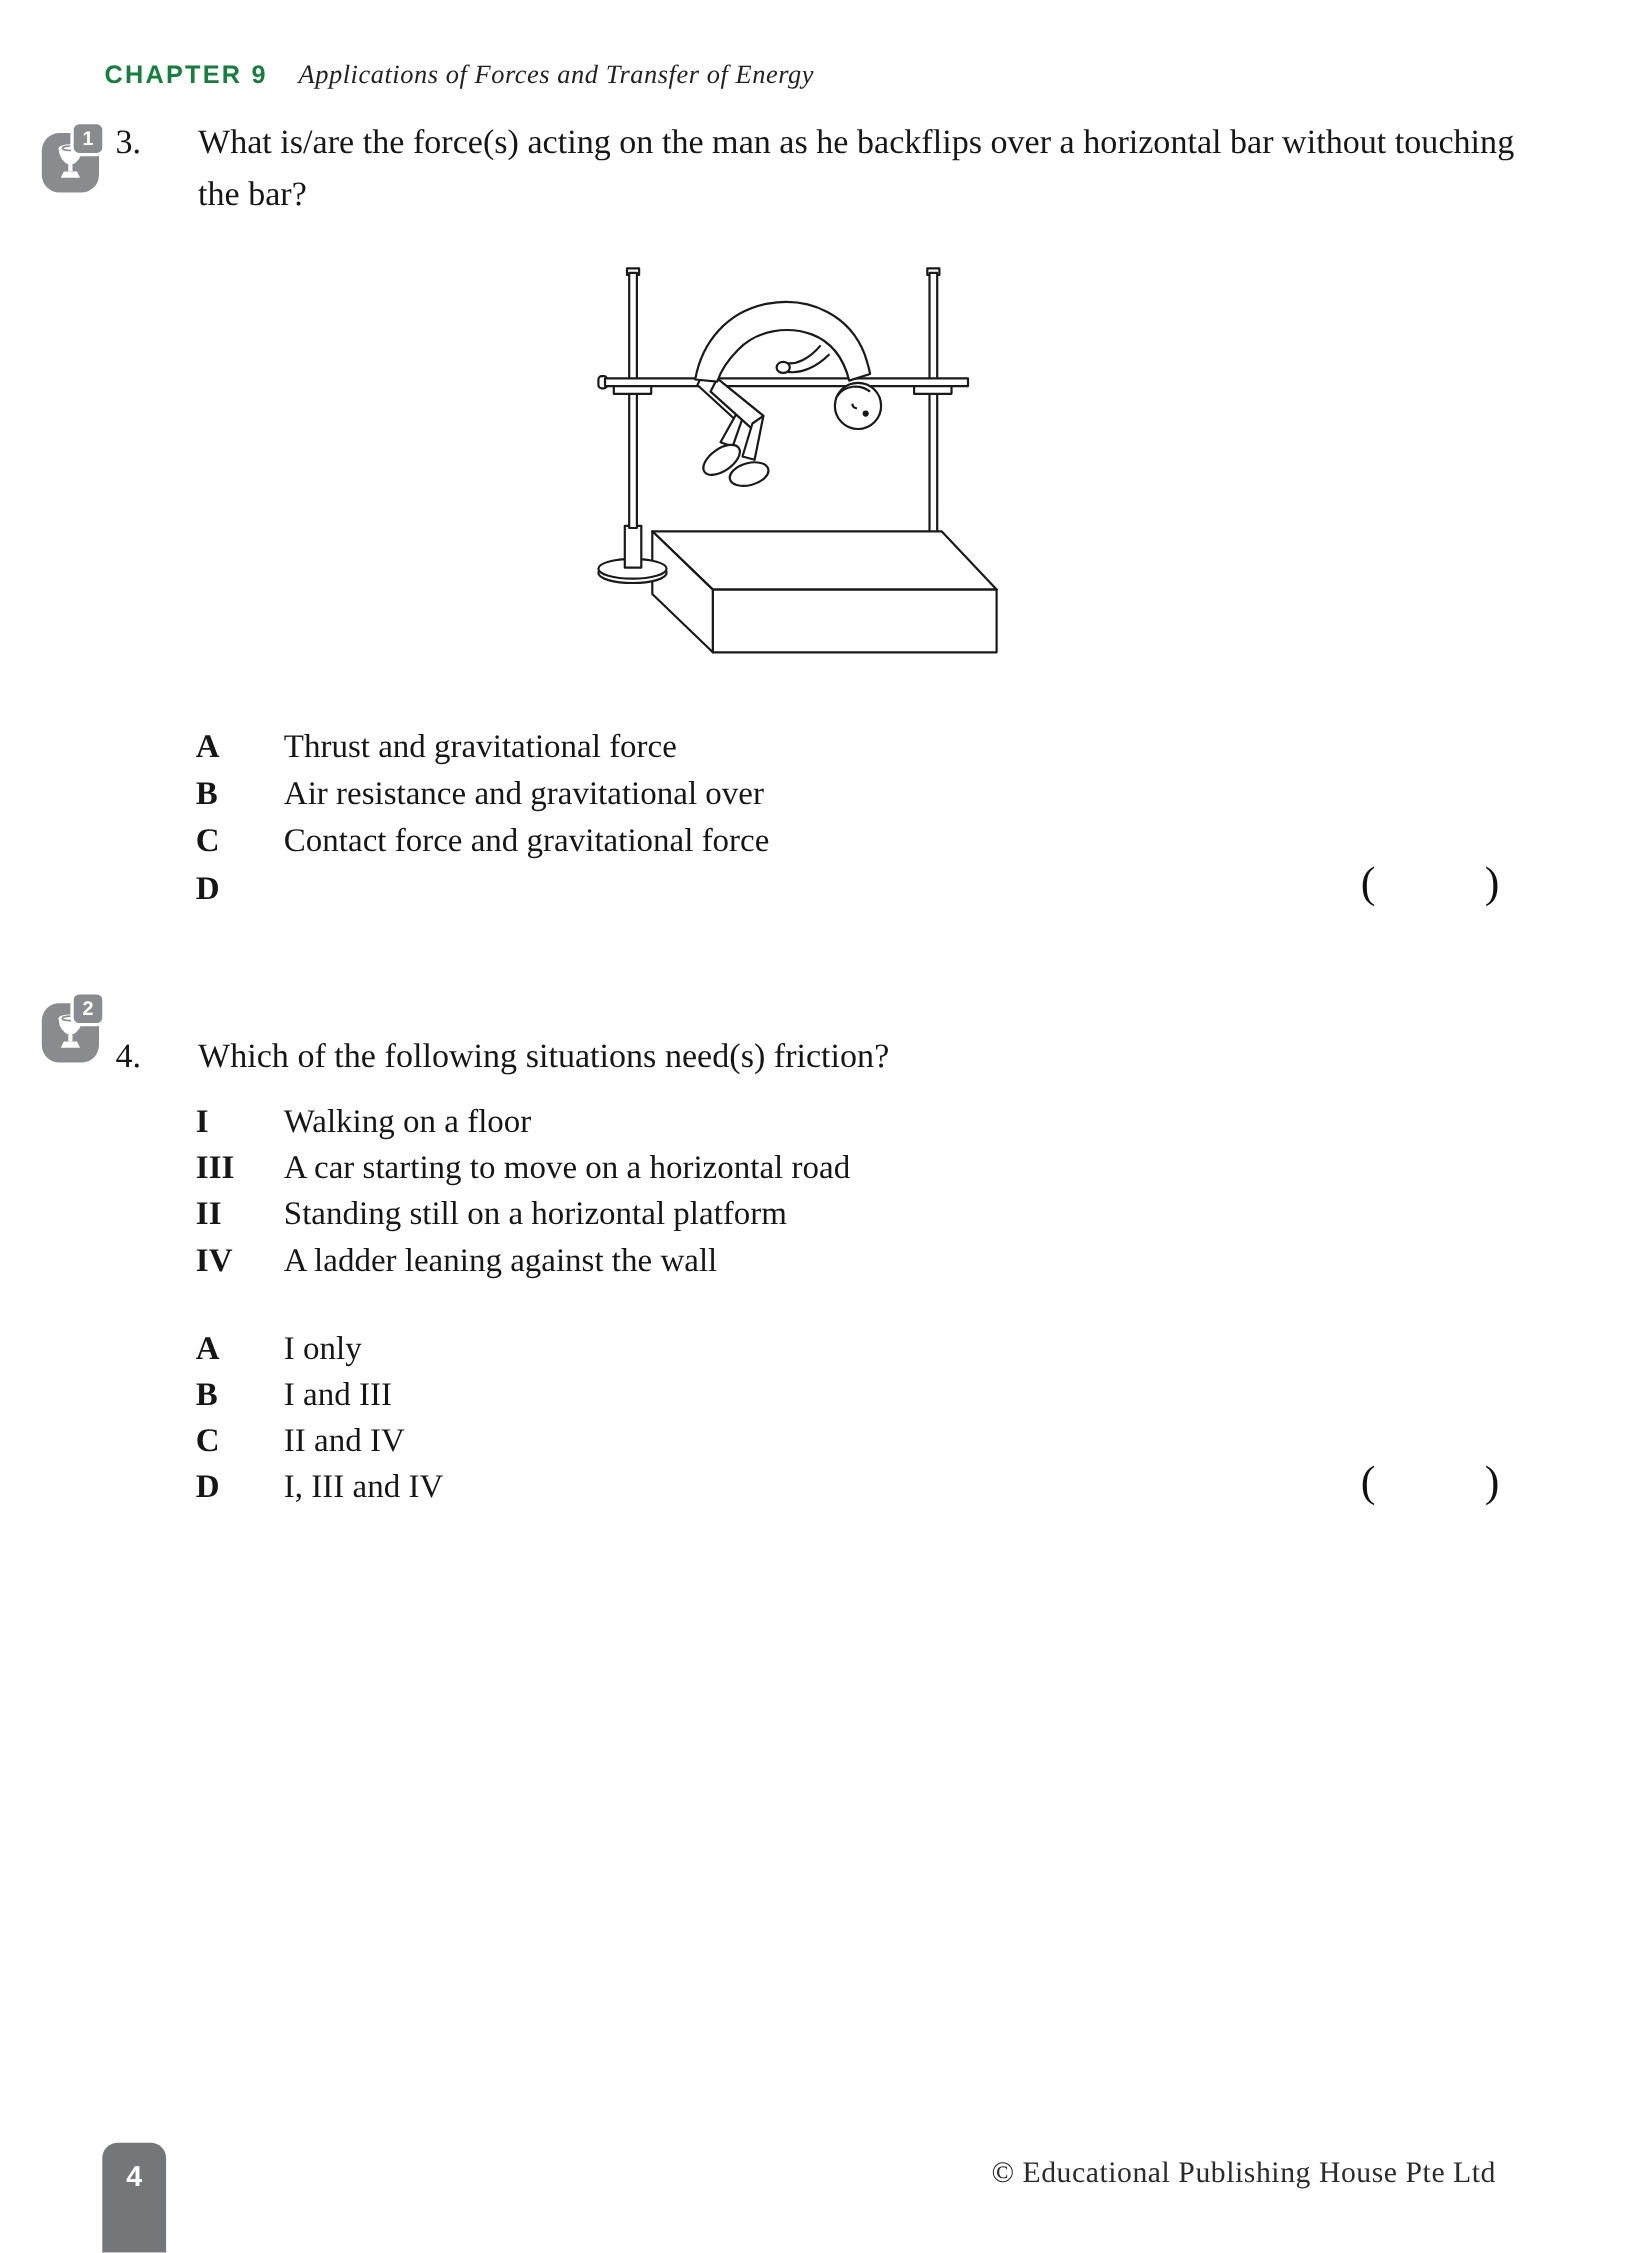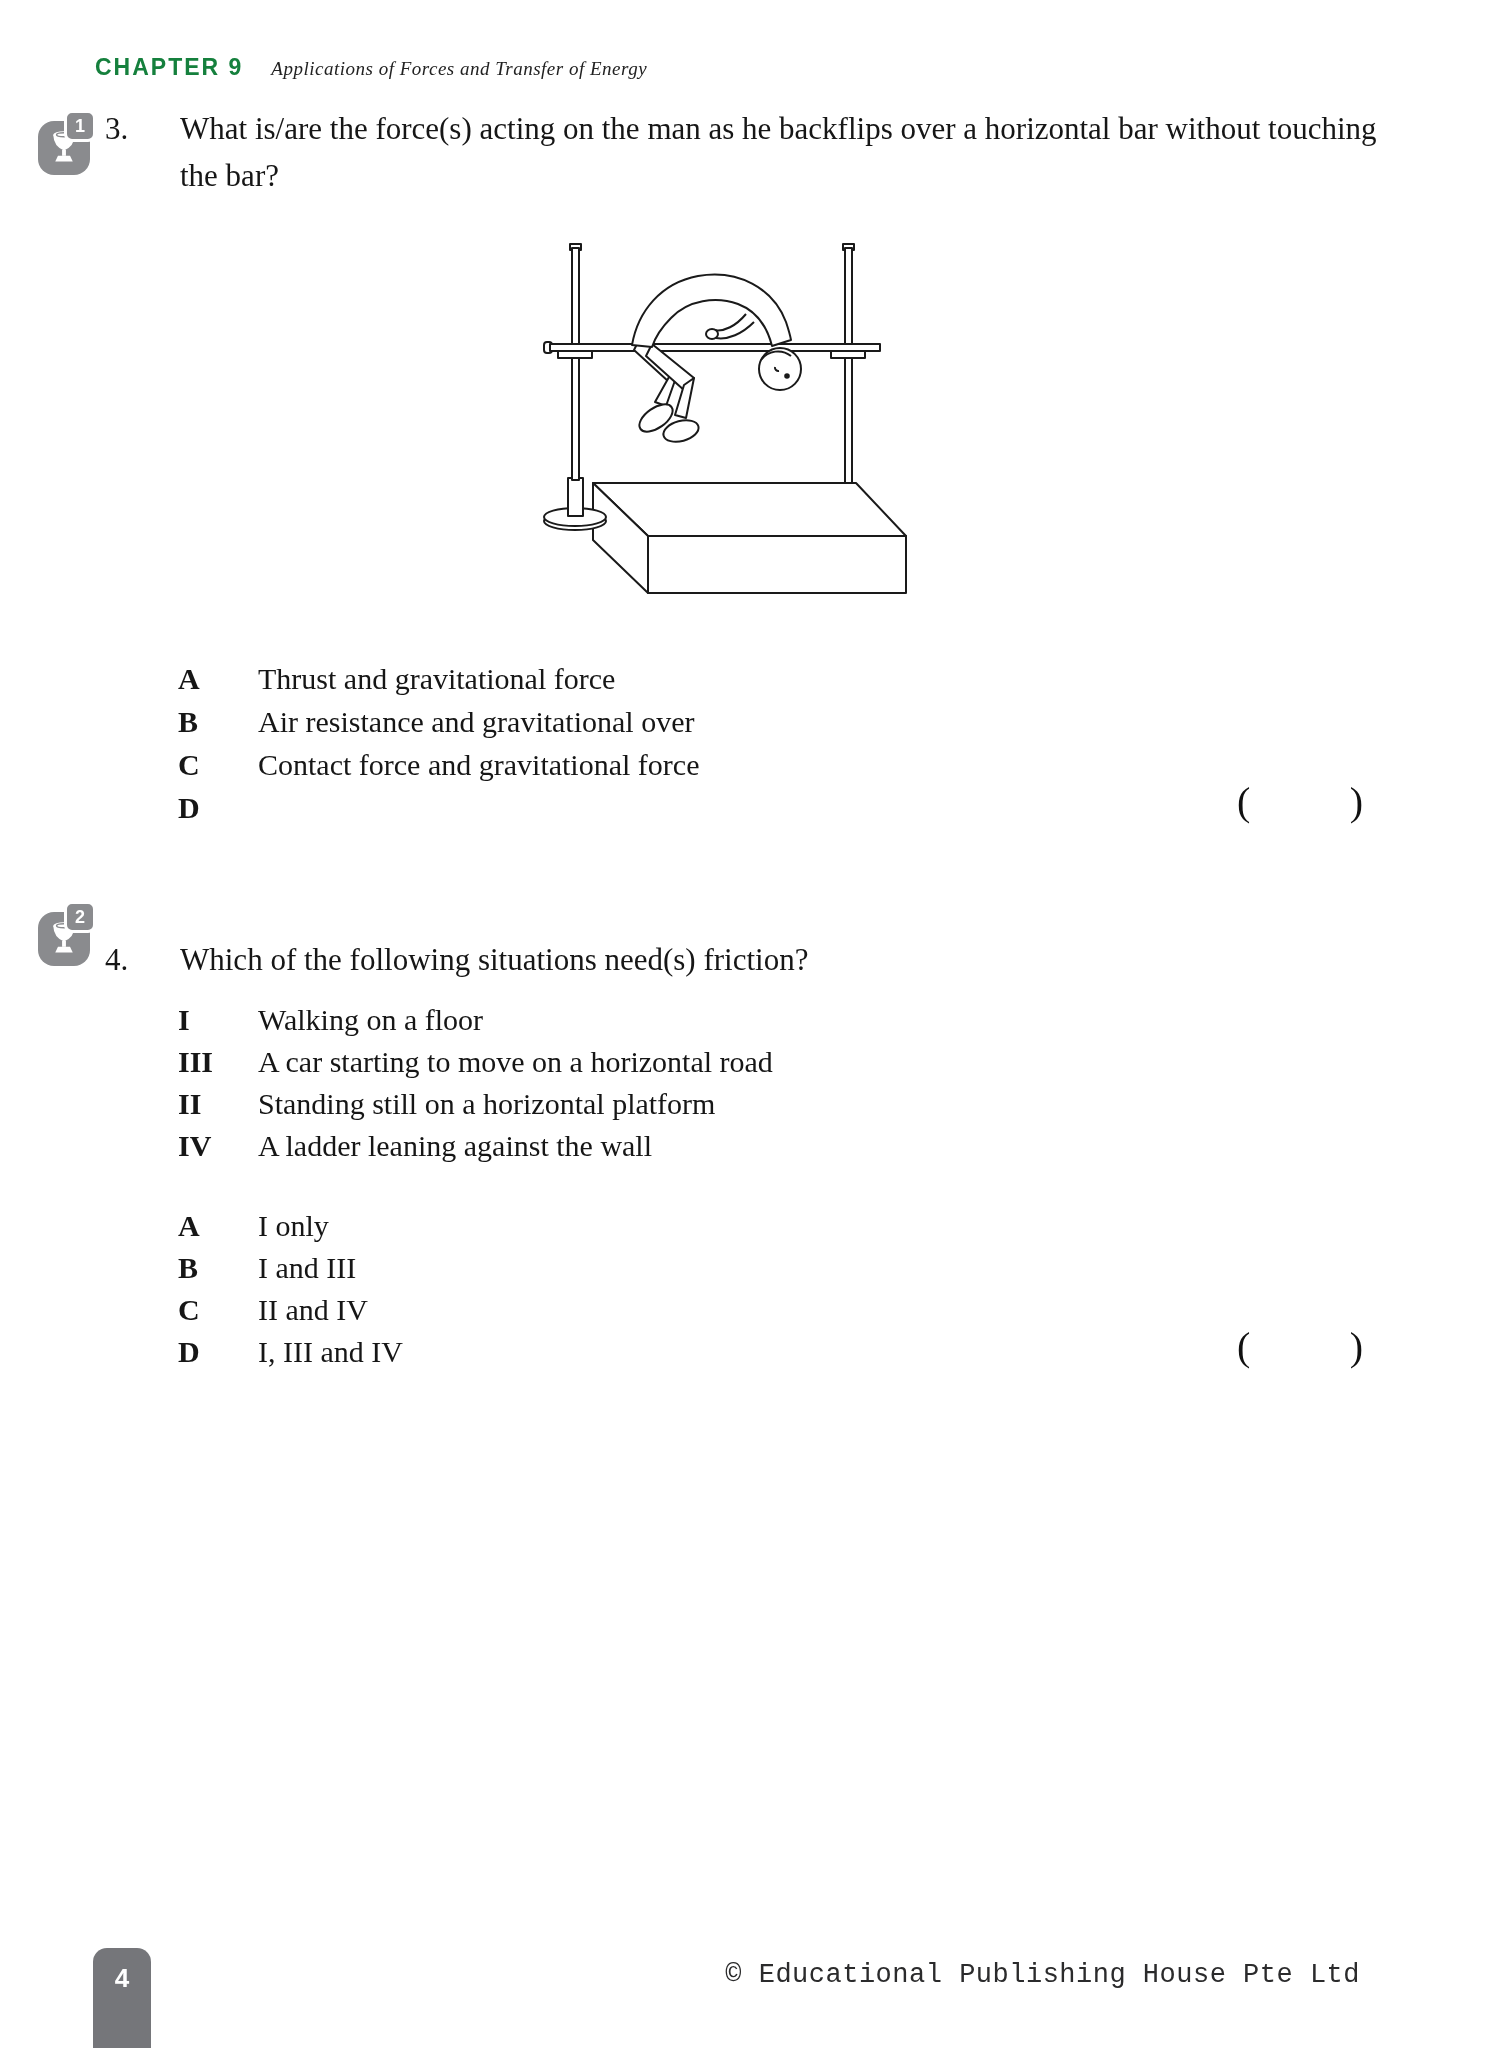--- a/index.html
+++ b/index.html
@@ -8,21 +8,21 @@
     font-family:"Liberation Serif", serif; color:#161616; overflow:hidden;
   }
 
   
   .chapter-header { position:absolute; left:95px; top:54px; white-space:nowrap; }
   .chapter-label {
     font-family:"Liberation Sans", sans-serif; font-weight:bold;
     font-size:23px; letter-spacing:2px; color:#15803d; vertical-align:baseline;
   }
   .chapter-title {
-    font-style:italic; font-size:19px; color:#222; margin-left:28px; letter-spacing:0.5px;
+    font-style:italic; font-size:24px; color:#222; margin-left:28px; letter-spacing:0.5px;
   }
 
   
   .badge { position:absolute; left:38px; width:62px; height:66px; }
   .badge-body {
     position:absolute; left:0; top:11px; width:52px; height:54px;
     background:#8a8b8e; border-radius:16px;
     display:flex; align-items:center; justify-content:center;
   }
   .badge-level {
@@ -68,21 +68,21 @@
   .footer-tab {
     position:absolute; left:93px; top:1948px; width:58px; height:100px;
     background:#75767a; border-radius:14px 14px 0 0;
   }
   .page-num {
     margin-top:15px; text-align:center; color:#ffffff;
     font-family:"Liberation Sans", sans-serif; font-weight:bold; font-size:26px;
   }
   .copyright {
     position:absolute; top:1960px; right:137px;
-    font-family:Liberation Mono, monospace; font-size:27px; color:#2b2b2c; letter-spacing:0.5px;
+    font-family:Liberation Serif, serif; font-size:27px; color:#2b2b2c; letter-spacing:0.5px;
   }
 
   svg { display:block; }
 </style>
 </head>
 <body>
 
 <div class="page">
 
   <div class="chapter-header">

